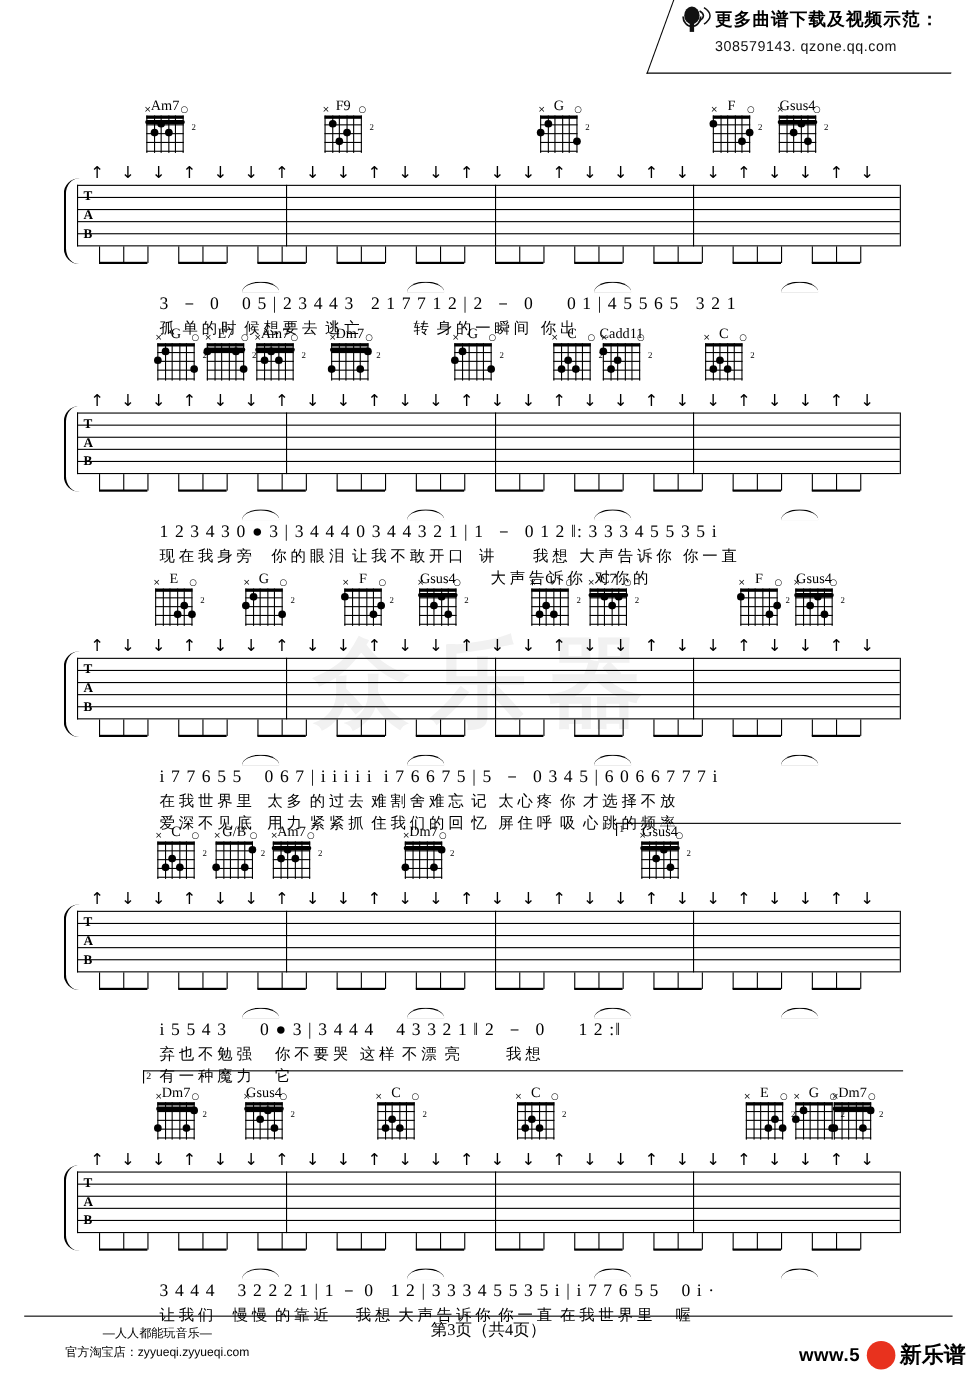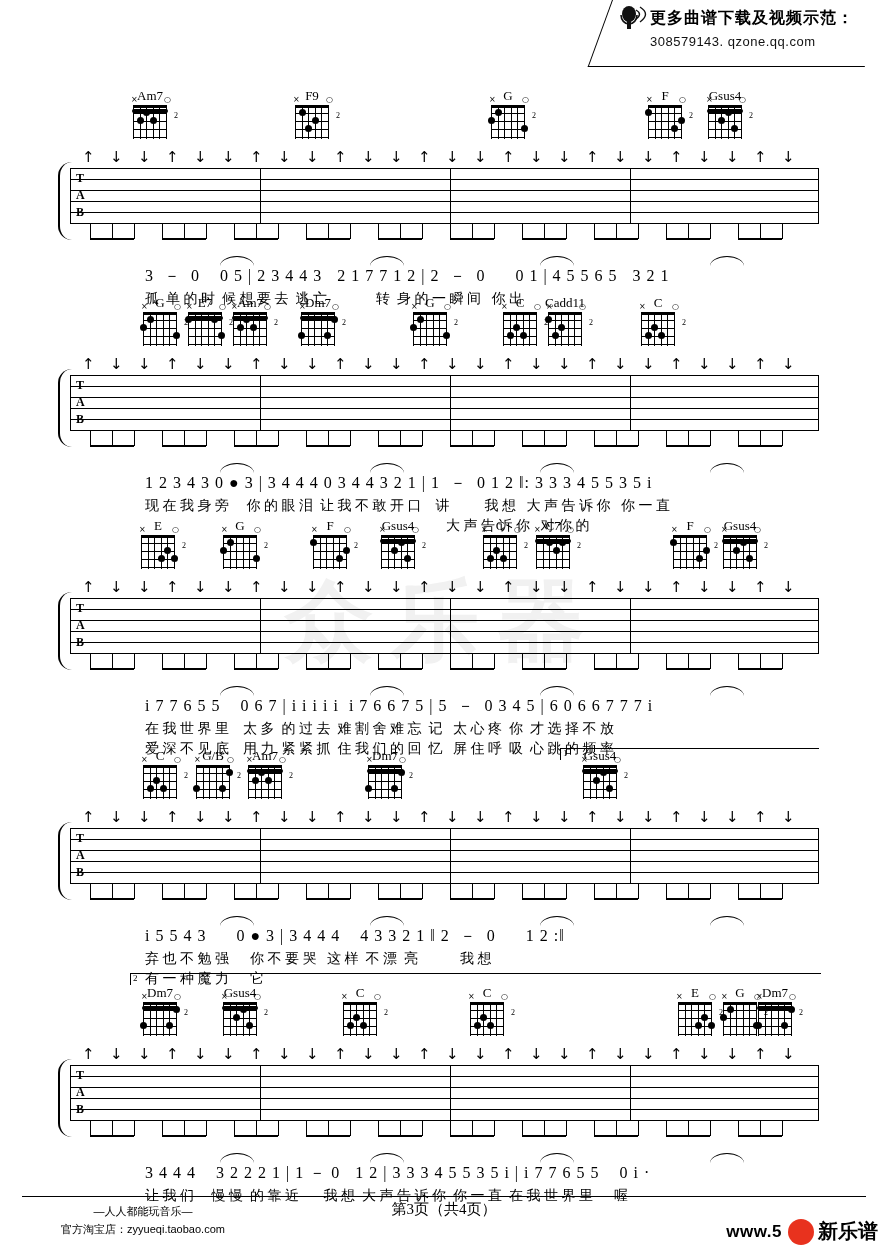--- a/index.html
+++ b/index.html
@@ -1341,21 +1341,21 @@
       </div>
       <div class="numline" style="top: 178px; padding-left: 145px;">3 4 4 4    3 2 2 2 1 | 1 － 0   1 2 | 3 3 3 4 5 5 3 5 i | i 7 7 6 5 5    0 i ·</div>
       <div class="lyricline" style="top: 202px; padding-left: 145px;">让 我 们     慢 慢  的 靠 近       我 想  大 声 告 诉 你  你 一 直  在 我 世 界 里      喔</div>
     </div>
   </div>
 
 <div class="footline"></div>
 
 <div class="footer-left">
   <div class="fl-sub">—人人都能玩音乐—</div>
-  <div class="fl-shop">官方淘宝店：zyyueqi.taobao.com</div>
+  <div class="fl-shop">官方淘宝店：zyyueqi.zyyueqi.com</div>
 </div>
 
 <div class="page-label">第3页（共4页）</div>
 
 <div class="footer-right">
   <div class="fr-url">www.5</div>
   <div class="fr-badge">
     <div class="fr-circle"></div>
     <div class="fr-name">新乐谱</div>
   </div>

